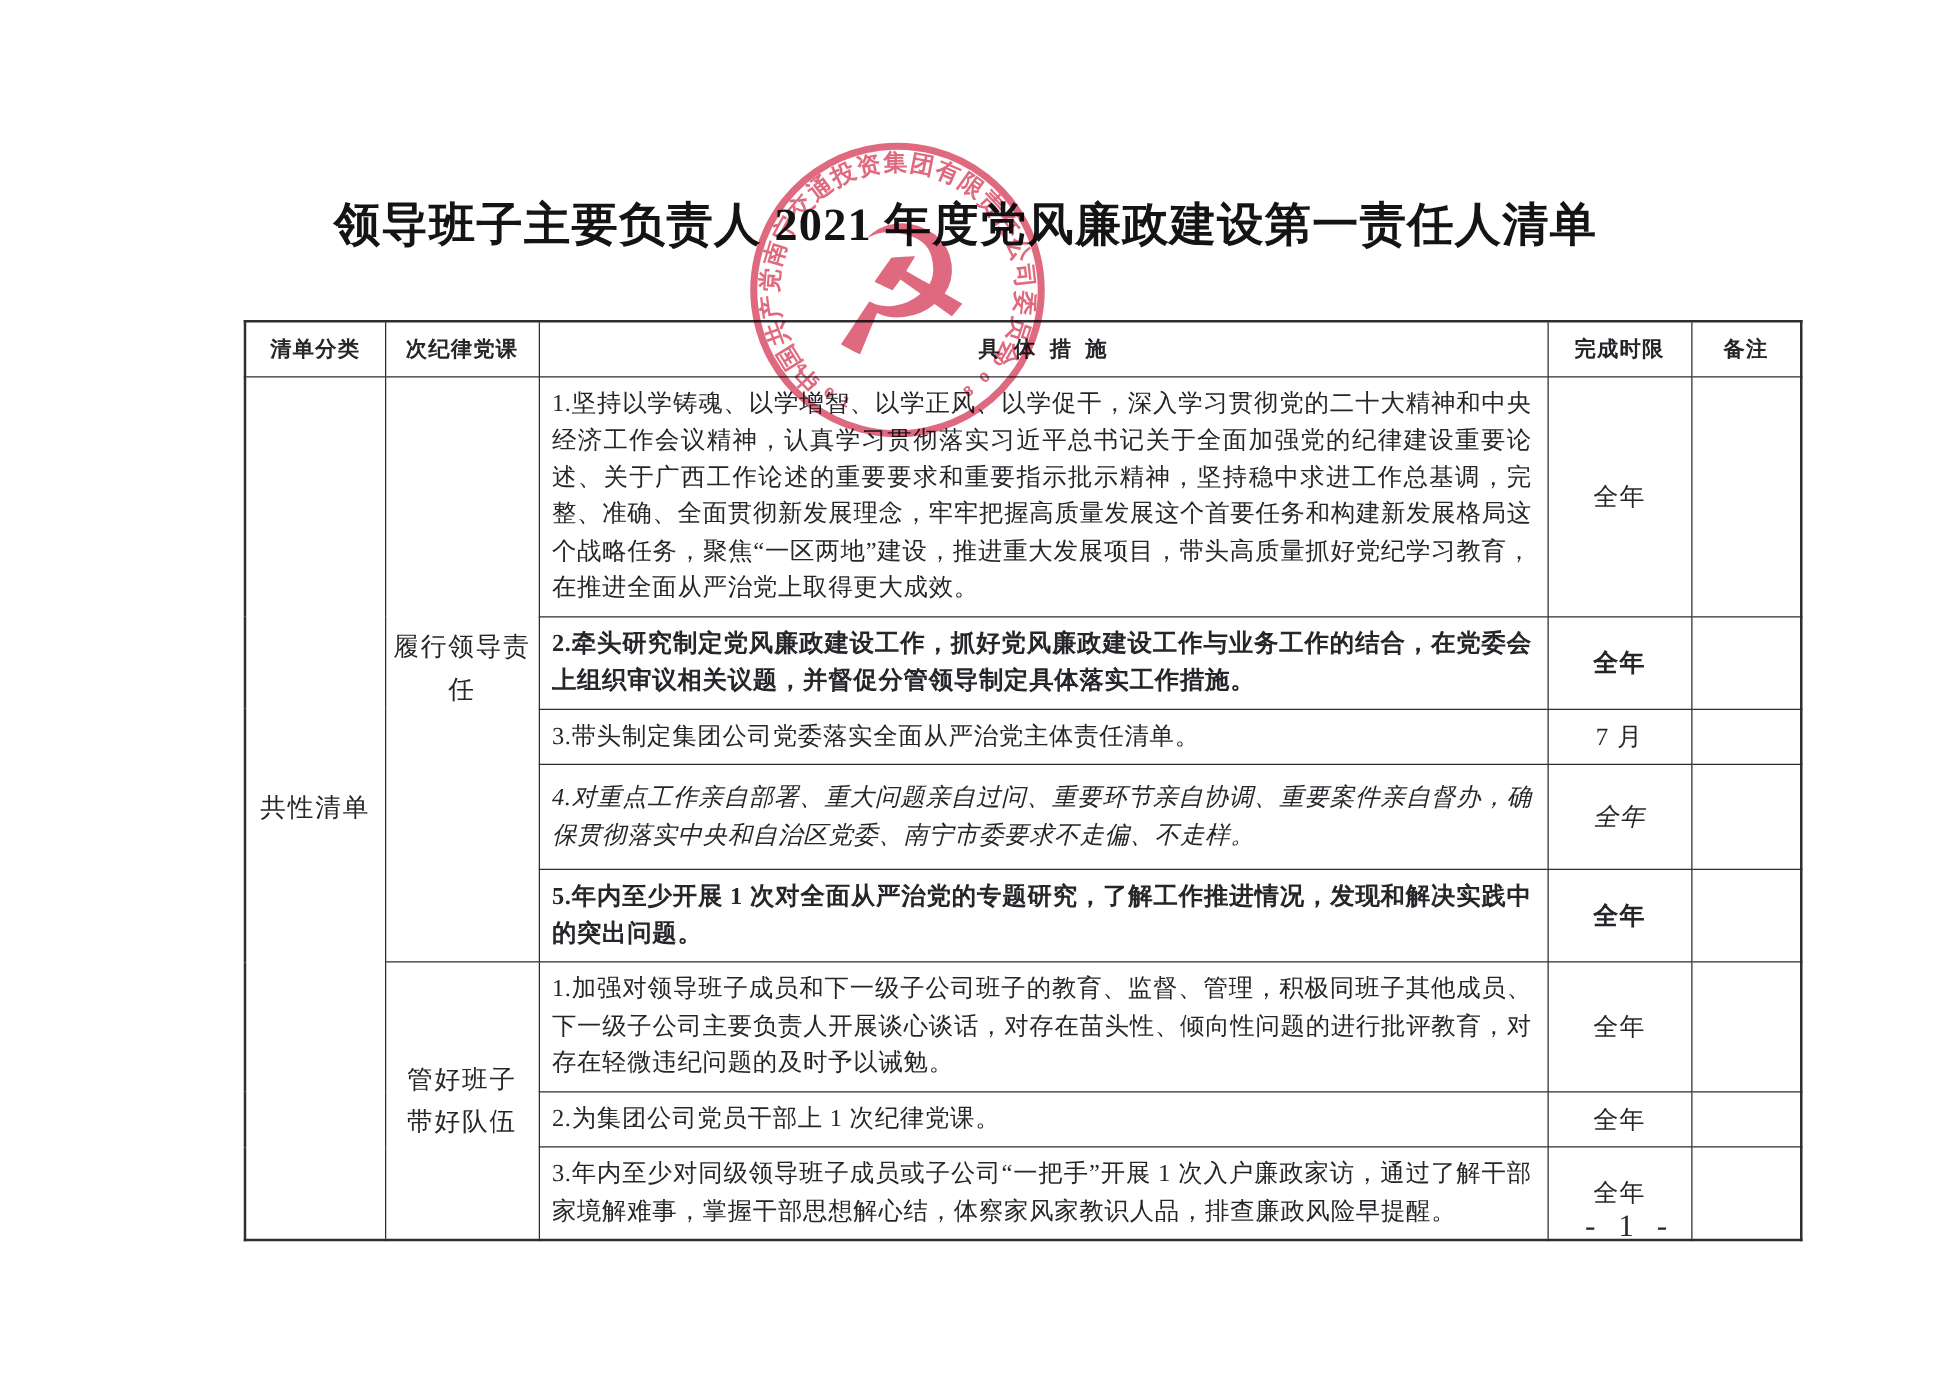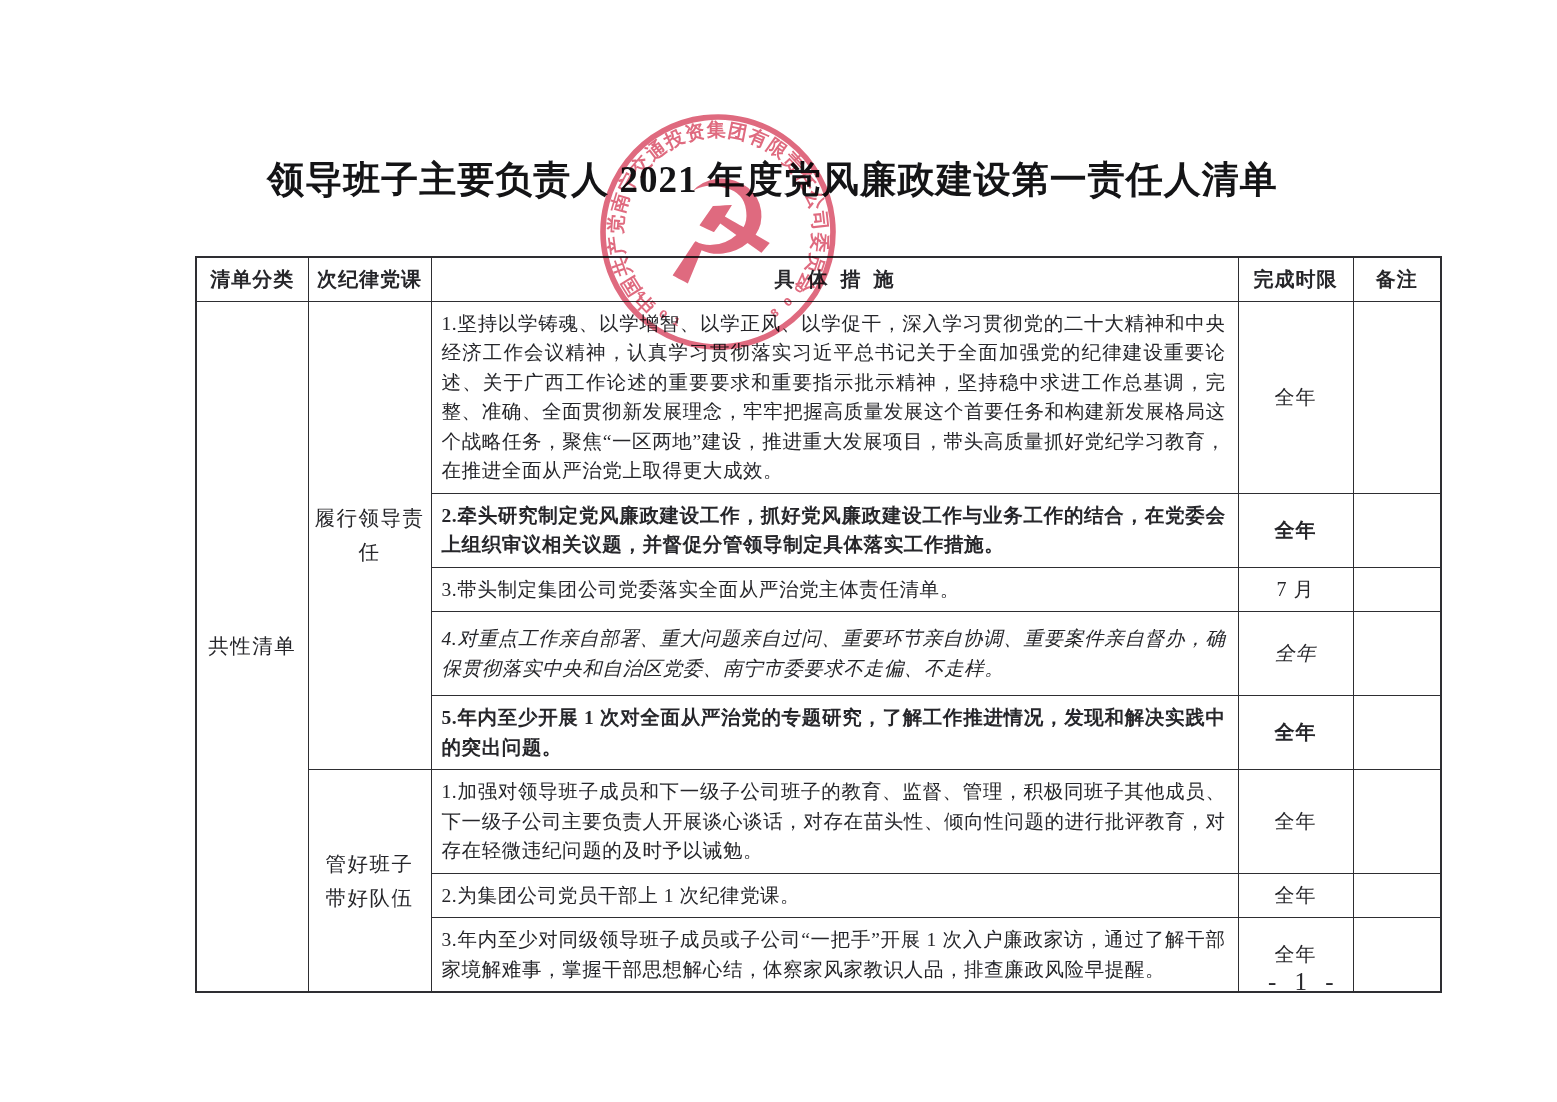--- a/index.html
+++ b/index.html
@@ -25,21 +25,21 @@
   table.resp-table {
     position: absolute; top: 256px; left: 195px;
     width: 1245px; table-layout: fixed; border-collapse: collapse;
     border: 2.5px solid #2e2e32;
   }
   .resp-table th, .resp-table td {
     border: 1.5px solid #2e2e32; vertical-align: middle;
     font-size: 19.5px; letter-spacing: 0.5px; color: #26262a;
   }
   .resp-table th {
-    font-weight: 700; font-size: 20px; text-align: center; height: 44px;
+    font-weight: 700; font-size: 17px; text-align: center; height: 44px;
     letter-spacing: 1px;
   }
   th.measure-h { white-space: pre; }
   td.cat-cell, td.proj-cell {
     text-align: center; font-size: 20.5px; letter-spacing: 1.5px;
   }
   td.proj-cell { white-space: pre-line; line-height: 34px; margin-top: 14px; }
   td.measure-cell {
     text-align: justify; padding: 7px 12px 7px 10px;
     line-height: 29.5px; font-size: 19.5px; letter-spacing: 0.6px;

